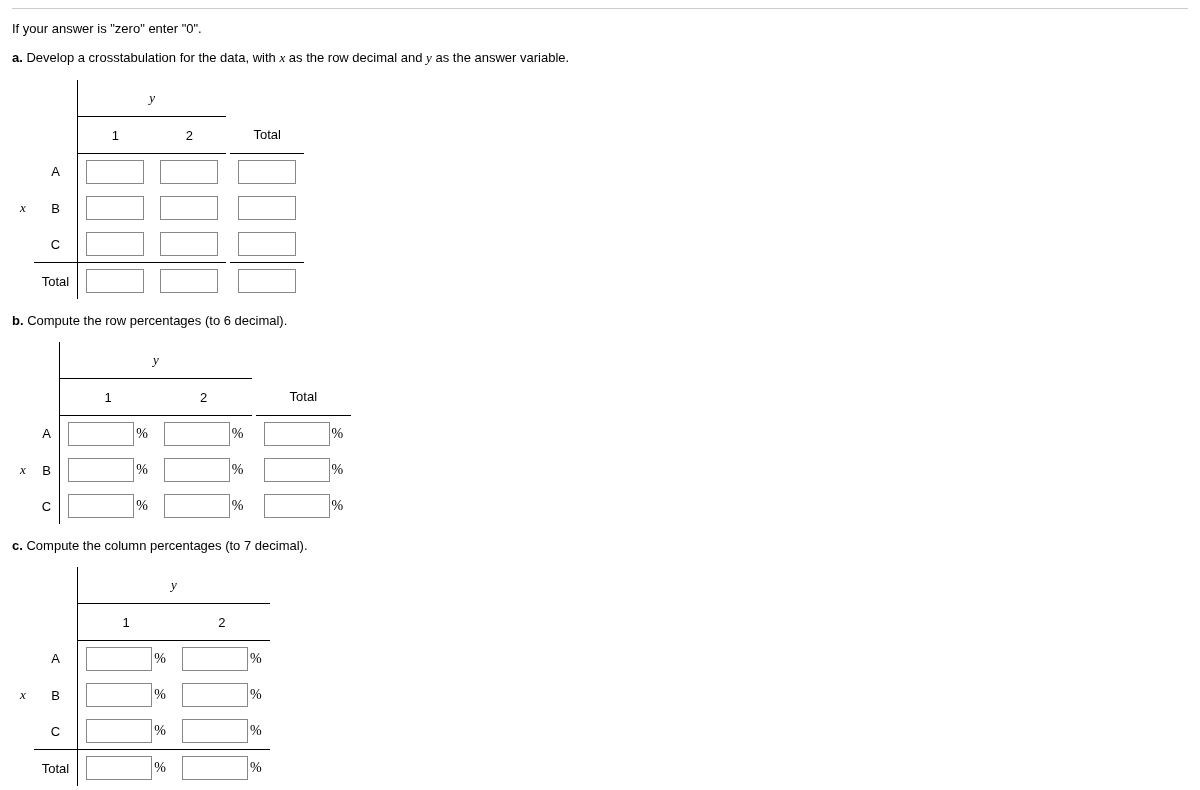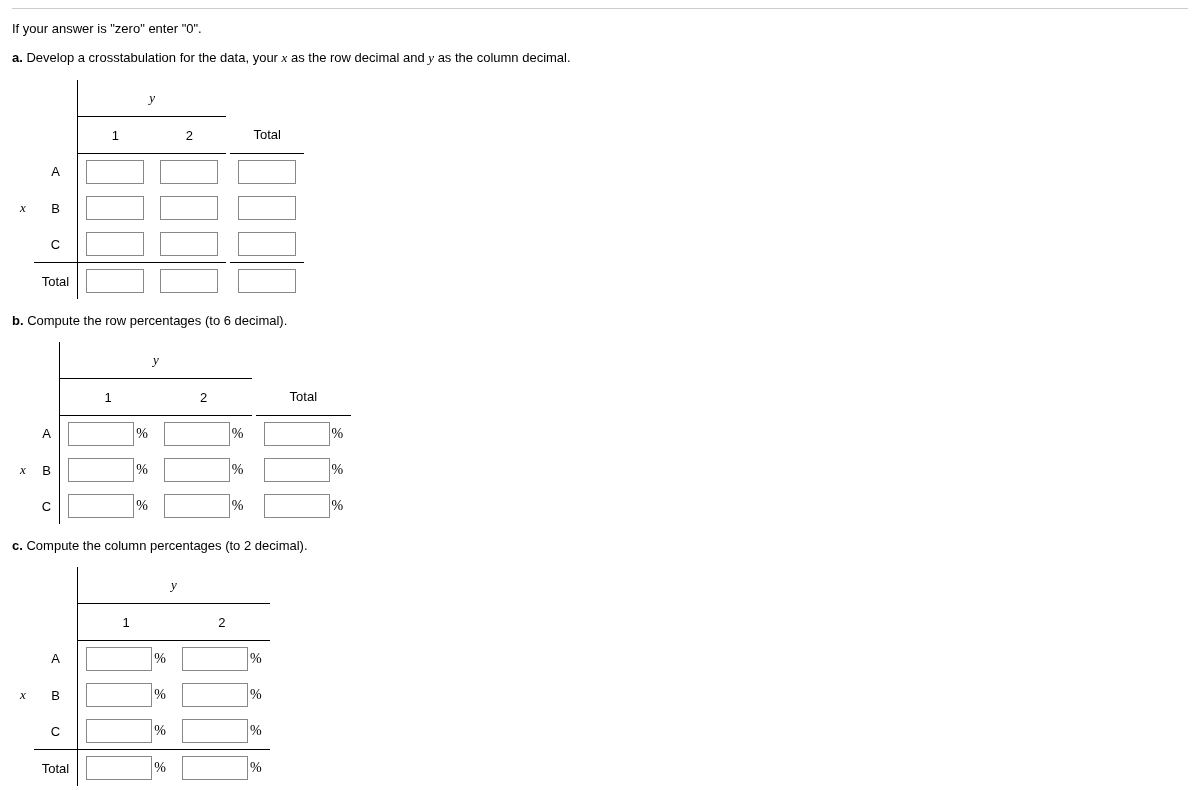--- a/index.html
+++ b/index.html
@@ -58,21 +58,21 @@
   }
 </style>
 </head>
 <body>
 
 <div class="hr-top">
   <p>If your answer is "zero" enter "0".</p>
 </div>
 
 <p>
-  <span class="bold">a.</span><span> Develop a crosstabulation for the data, your </span><span class="mathvar">x</span><span> as the row decimal and </span><span class="mathvar">y</span><span> as the column decimal.</span>
+  <span class="bold">a.</span><span> Develop a crosstabulation for the data, with </span><span class="mathvar">x</span><span> as the row decimal and </span><span class="mathvar">y</span><span> as the answer variable.</span>
 </p>
 
 <table class="crosstab">
   <tbody>
       <tr>
     <td></td>
         <td class="br"></td>
     <td colspan="2" class="mathvar bb">y</td>
     <td class="group-sep"></td>
   </tr>
@@ -151,21 +151,21 @@
     <td></td>
     <td class="br">C</td>
     <td><input class="cell cell-wide" style=""><span class="pct">%</span></td>
     <td><input class="cell cell-wide" style=""><span class="pct">%</span></td>
     <td class="group-sep"><input class="cell cell-wide" style=""><span class="pct">%</span></td>
   </tr>
 </tbody>
   </table>
 
 <p>
-  <span class="bold">c.</span><span> Compute the column percentages (to 2 decimal).</span>
+  <span class="bold">c.</span><span> Compute the column percentages (to 7 decimal).</span>
 </p>
 
 <table class="crosstab">
   <tbody>
       <tr>
     <td></td>
         <td class="br"></td>
     <td colspan="2" class="mathvar bb">y</td>
   </tr>
   <tr>

